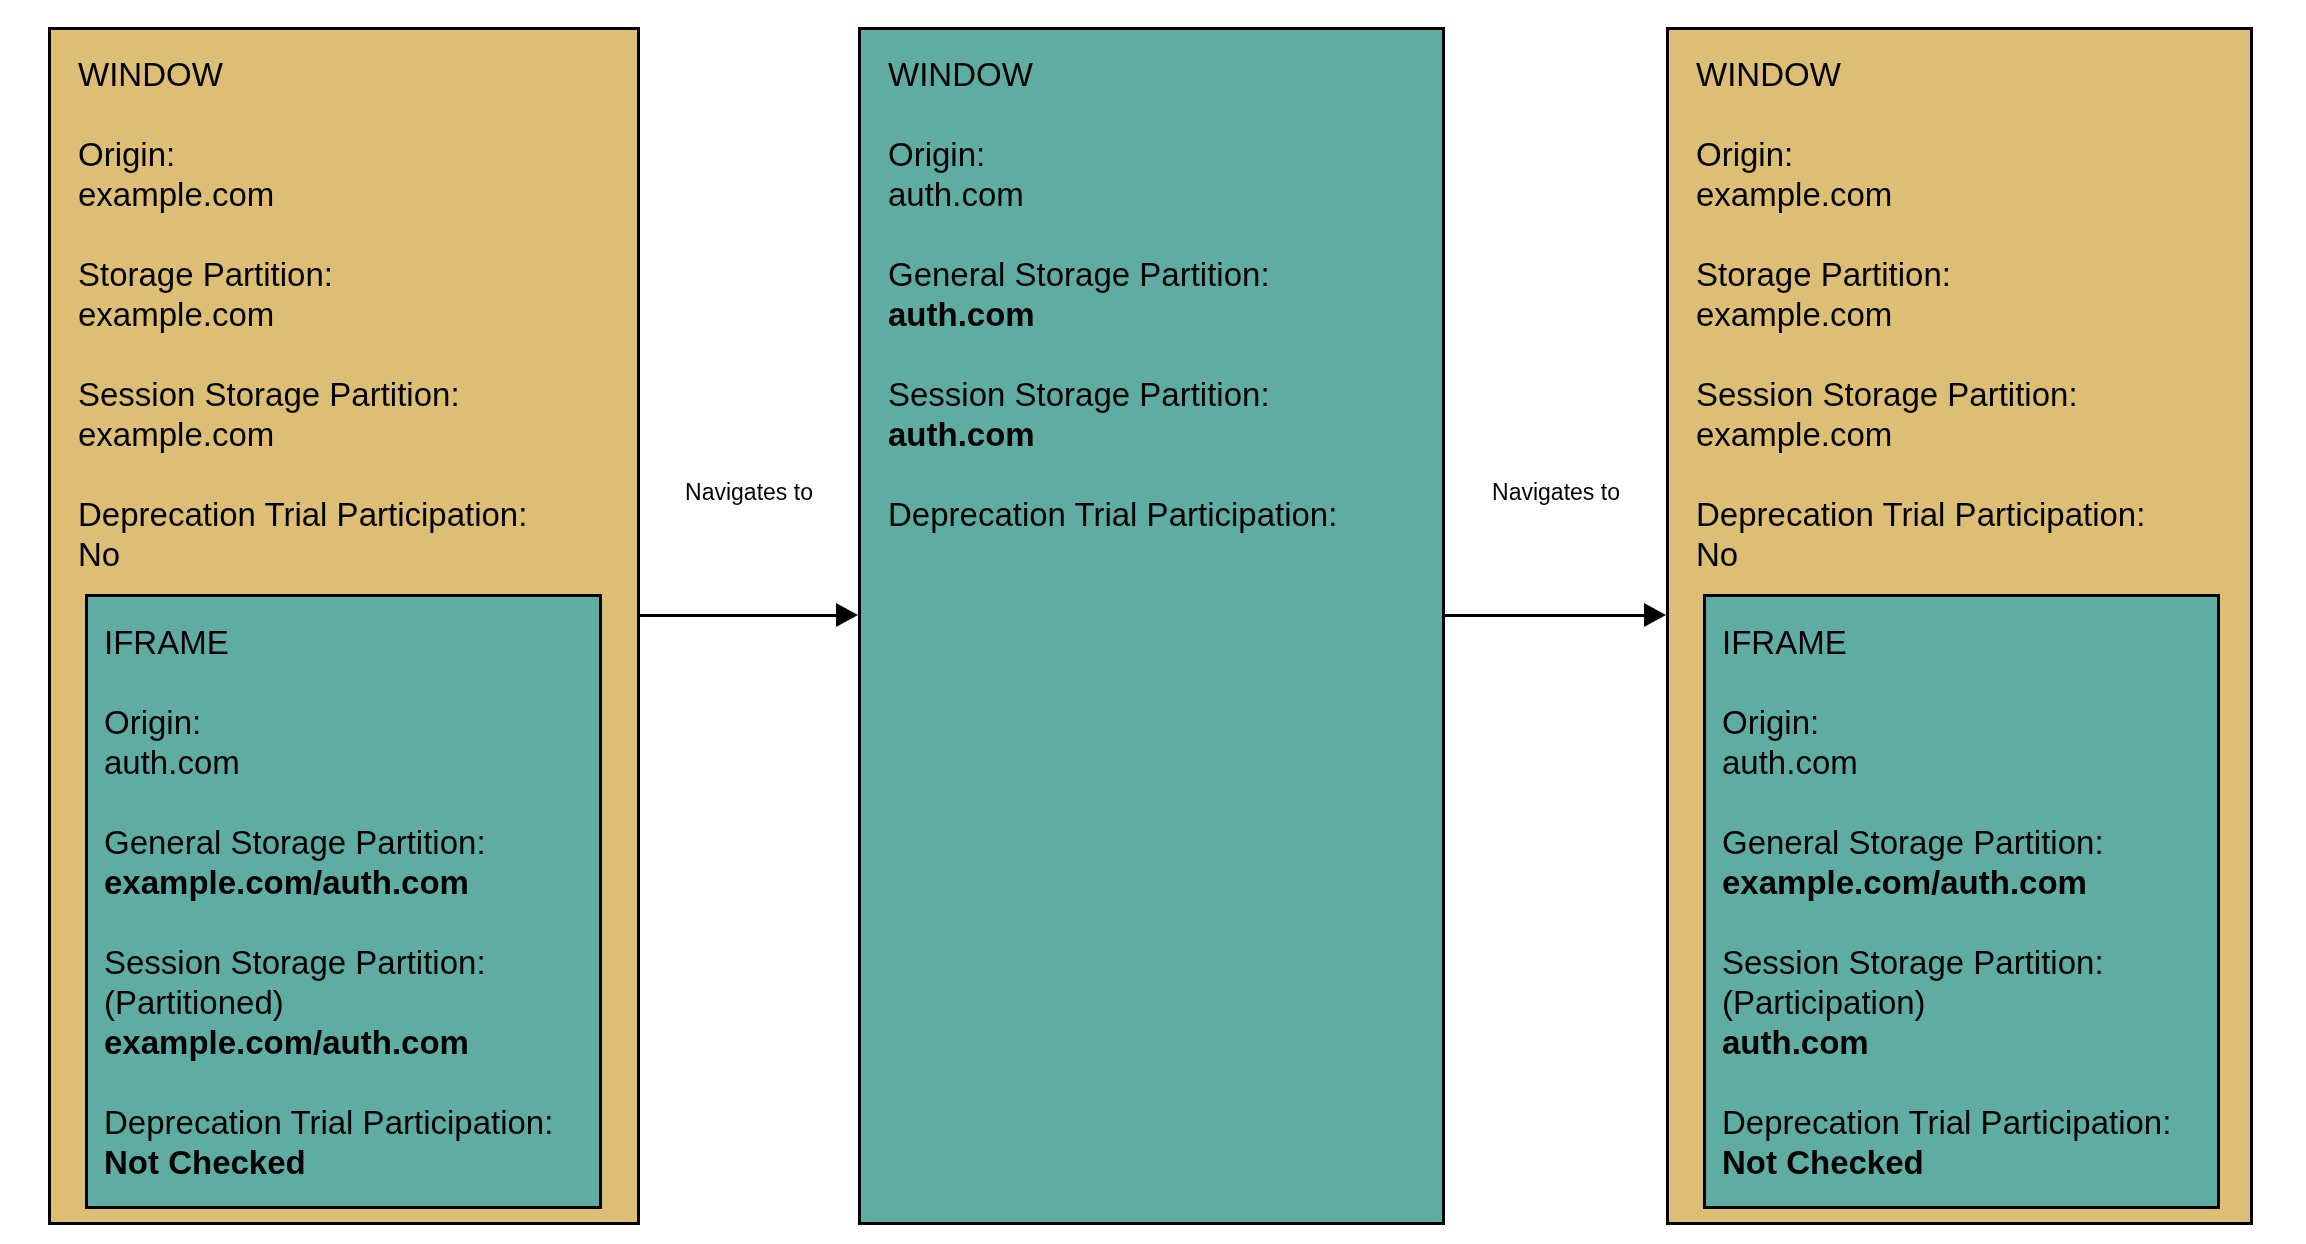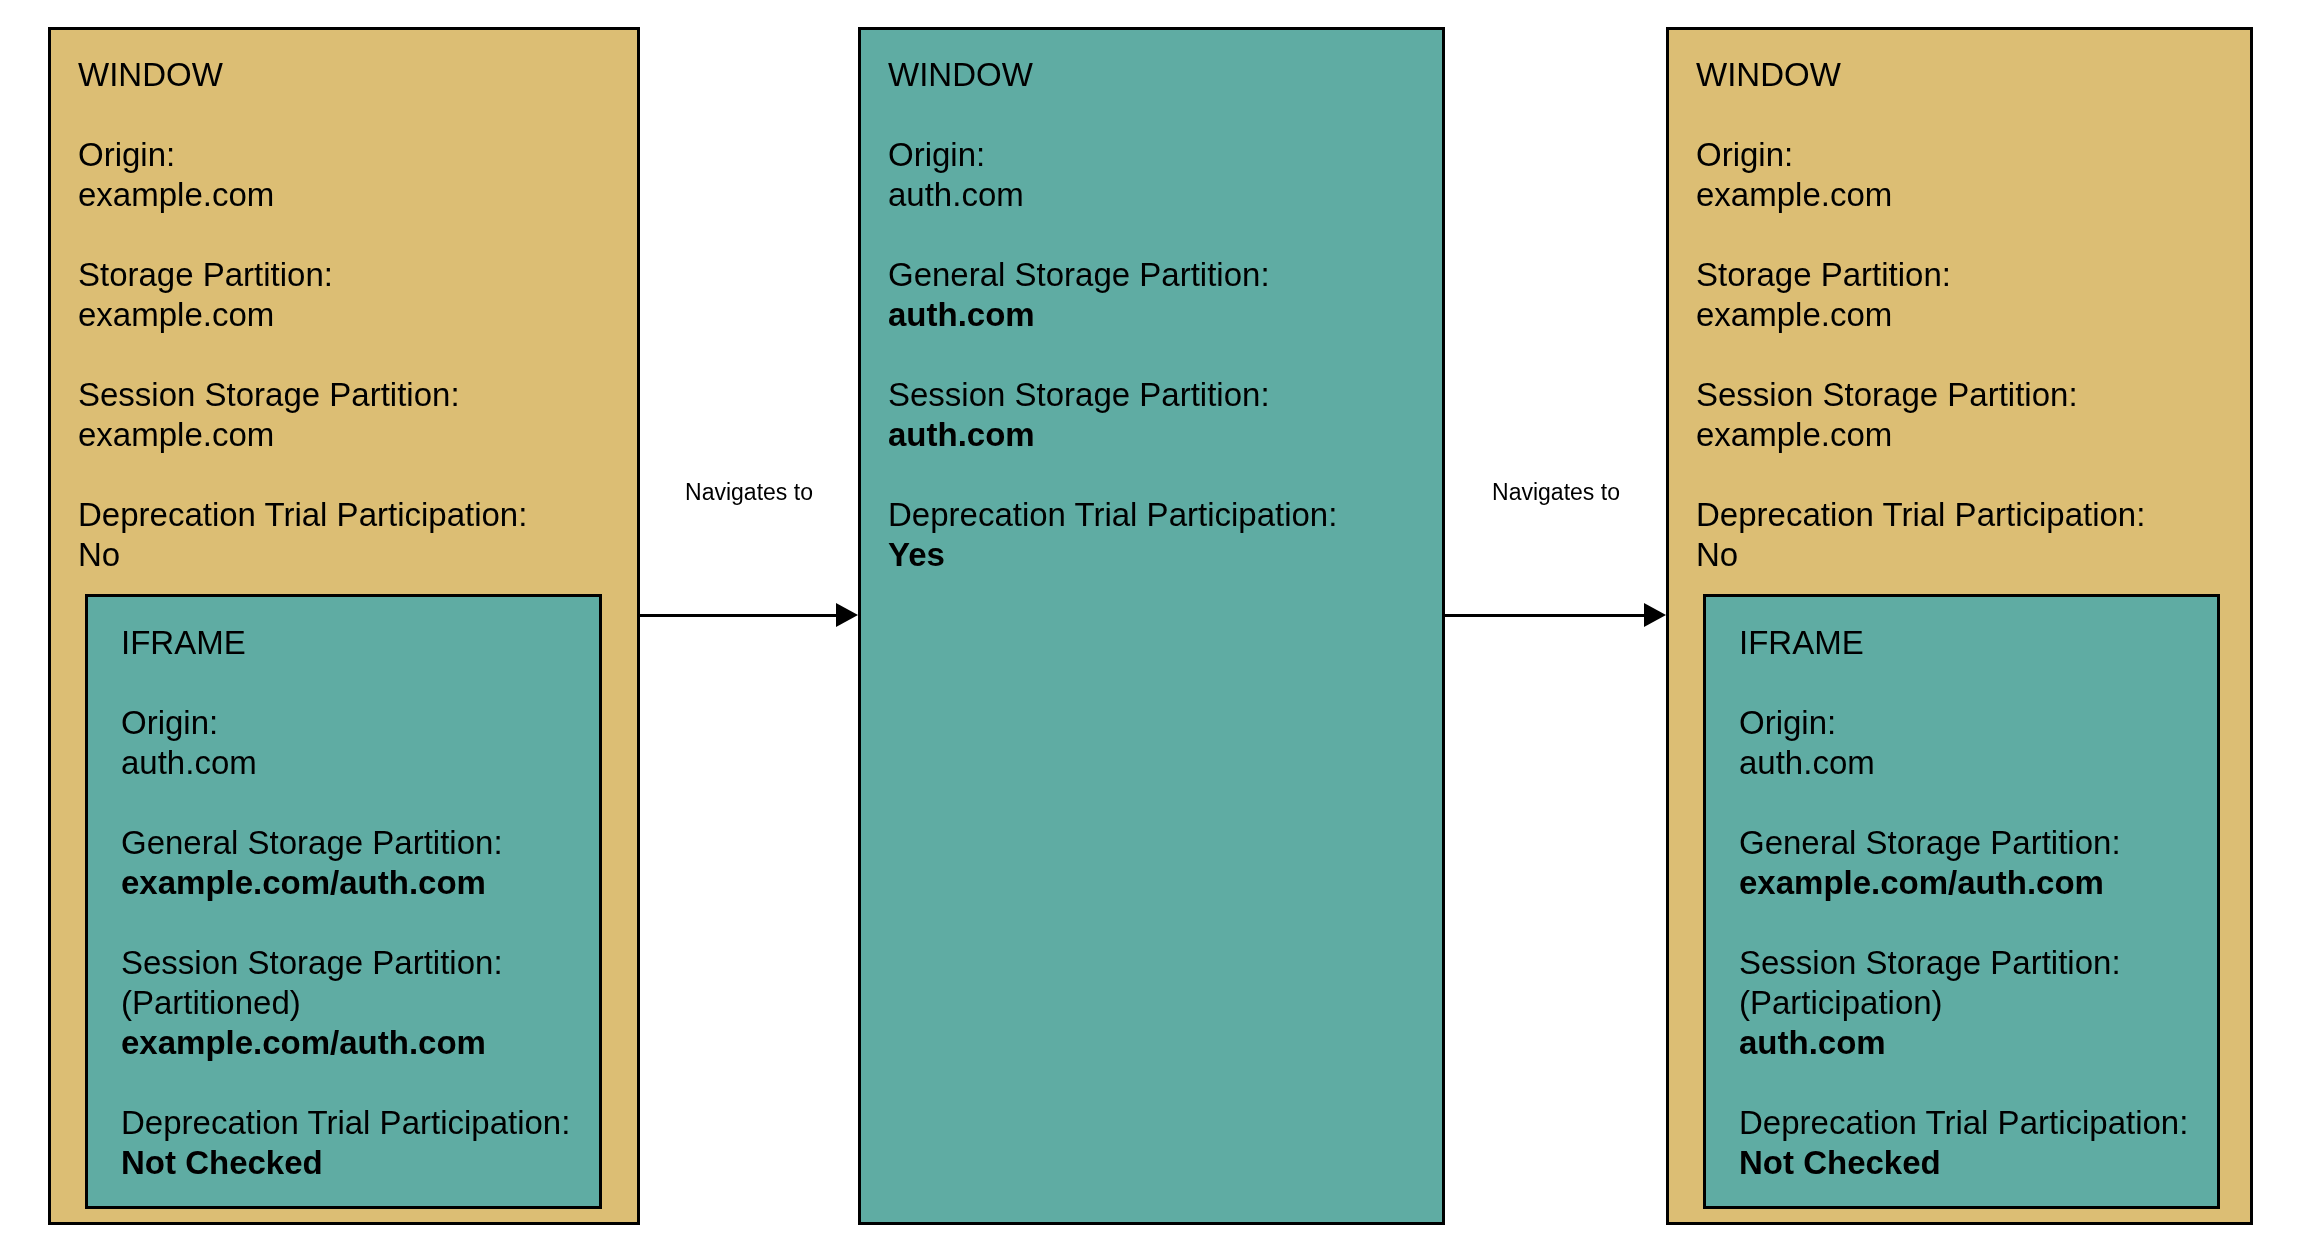--- a/index.html
+++ b/index.html
@@ -8,21 +8,21 @@
 
   .box{position:absolute;border:3px solid #000;box-sizing:border-box;}
   .window{padding:25px 27px 0 27px;margin-top:12px;}
   .fill-tan{background:#DCBE74;}
   .fill-teal{background:#5FACA3;}
 
   .title,.field{margin:0 0 40px 0;font-size:33px;line-height:40px;}
   .line{display:block;white-space:nowrap;}
   .bold{font-weight:bold;}
 
-  .iframe{position:absolute;left:34px;top:564px;width:517px;height:615px;padding:26px 24px 0 33px;}
+  .iframe{position:absolute;left:34px;top:564px;width:517px;height:615px;padding:26px 24px 0 16px;}
 
   .arrow-line{position:absolute;height:3px;background:#000;}
   .arrow-head{position:absolute;width:0;height:0;
     border-top:12px solid transparent;border-bottom:12px solid transparent;
     border-left:22px solid #000;}
   .arrow-label{position:absolute;transform:translateX(-50%);font-size:23px;line-height:40px;white-space:nowrap;margin-top:17px;}
 </style>
 </head>
 <body>
 
@@ -84,21 +84,20 @@
     <div class="field">
       <span class="line">General Storage Partition:</span>
       <span class="line bold">auth.com</span>
     </div>
     <div class="field">
       <span class="line">Session Storage Partition:</span>
       <span class="line bold">auth.com</span>
     </div>
     <div class="field">
       <span class="line">Deprecation Trial Participation:</span>
-      <span class="line bold">Yes</span>
     </div>
   </div>
 
   <div class="arrow-line" style="left:1445px;top:614px;width:201px;"></div>
   <div class="arrow-head" style="left:1644px;top:603px;"></div>
   <div class="arrow-label" style="left:1556px;top:455px;">Navigates to</div>
 
   <div class="box window fill-tan" style="left:1666px;top:15px;width:587px;height:1198px;">
     <div class="title">WINDOW</div>
 

